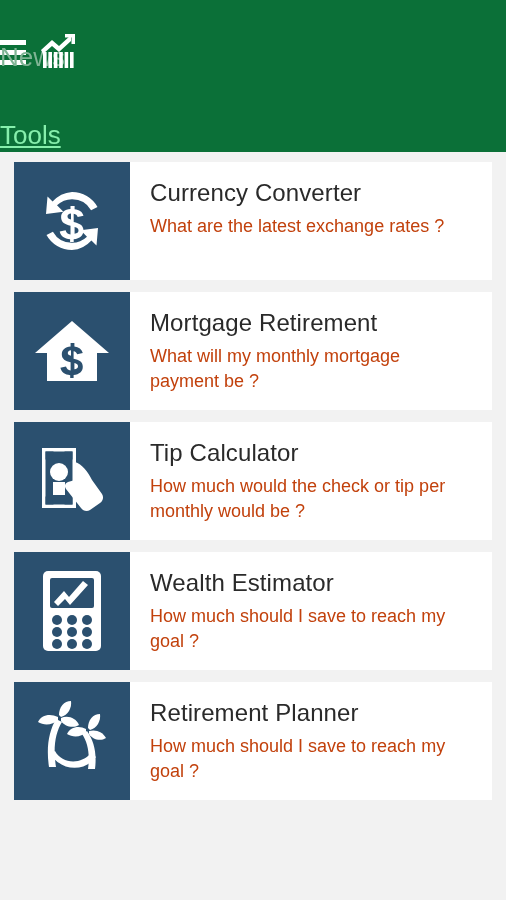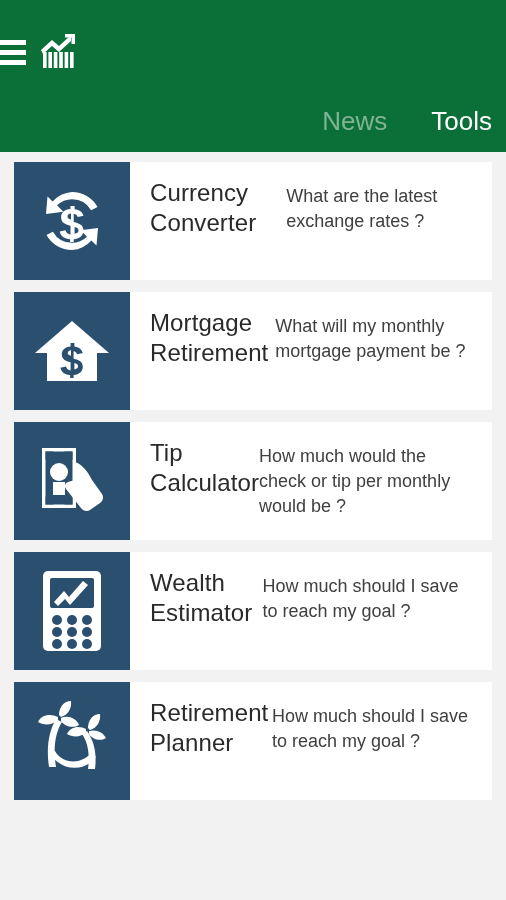--- a/index.html
+++ b/index.html
@@ -103,31 +103,32 @@
     white-space: nowrap;
   }
 
   .tabbar {
     height: 48px;
     display: flex;
     align-items: flex-start;
     justify-content: flex-end;
     padding-right: 14px;
     gap: 44px;
+    flex-direction: column;
   }
 
   .tab {
     font-size: 26px;
     font-weight: 300;
     color: #7fb494;
     line-height: 34px;
     cursor: pointer;
     white-space: nowrap;
   }
-  .tab.active { color: #ffffff; }
+  .tab.active { color: #86efac; text-decoration: underline; }
 
   
   .tool-list {
     padding-top: 10px;
   }
 
   .tool-card {
     position: relative;
     margin: 0 14px 12px 14px;
     background: #ffffff;
@@ -145,36 +146,36 @@
     display: flex;
     align-items: center;
     justify-content: center;
     margin-left: 0;
   }
 
   .tool-text {
     flex: 1;
     padding: 16px 16px 16px 20px;
     display: flex;
-    flex-direction: row;
+    flex-direction: column;
     justify-content: flex-start;
   }
 
   .tool-title {
     font-size: 24px;
     font-weight: 400;
     color: #2a2a2a;
     line-height: 30px;
     letter-spacing: 0.1px;
   }
 
   .tool-desc {
     font-size: 18px;
     font-weight: 300;
-    color: #404040;
+    color: #c2410c;
     line-height: 25px;
     margin-top: 6px;
     max-width: 300px;
   }
 
   svg { display: block; }
 </style>
 </head>
 <body>
 

